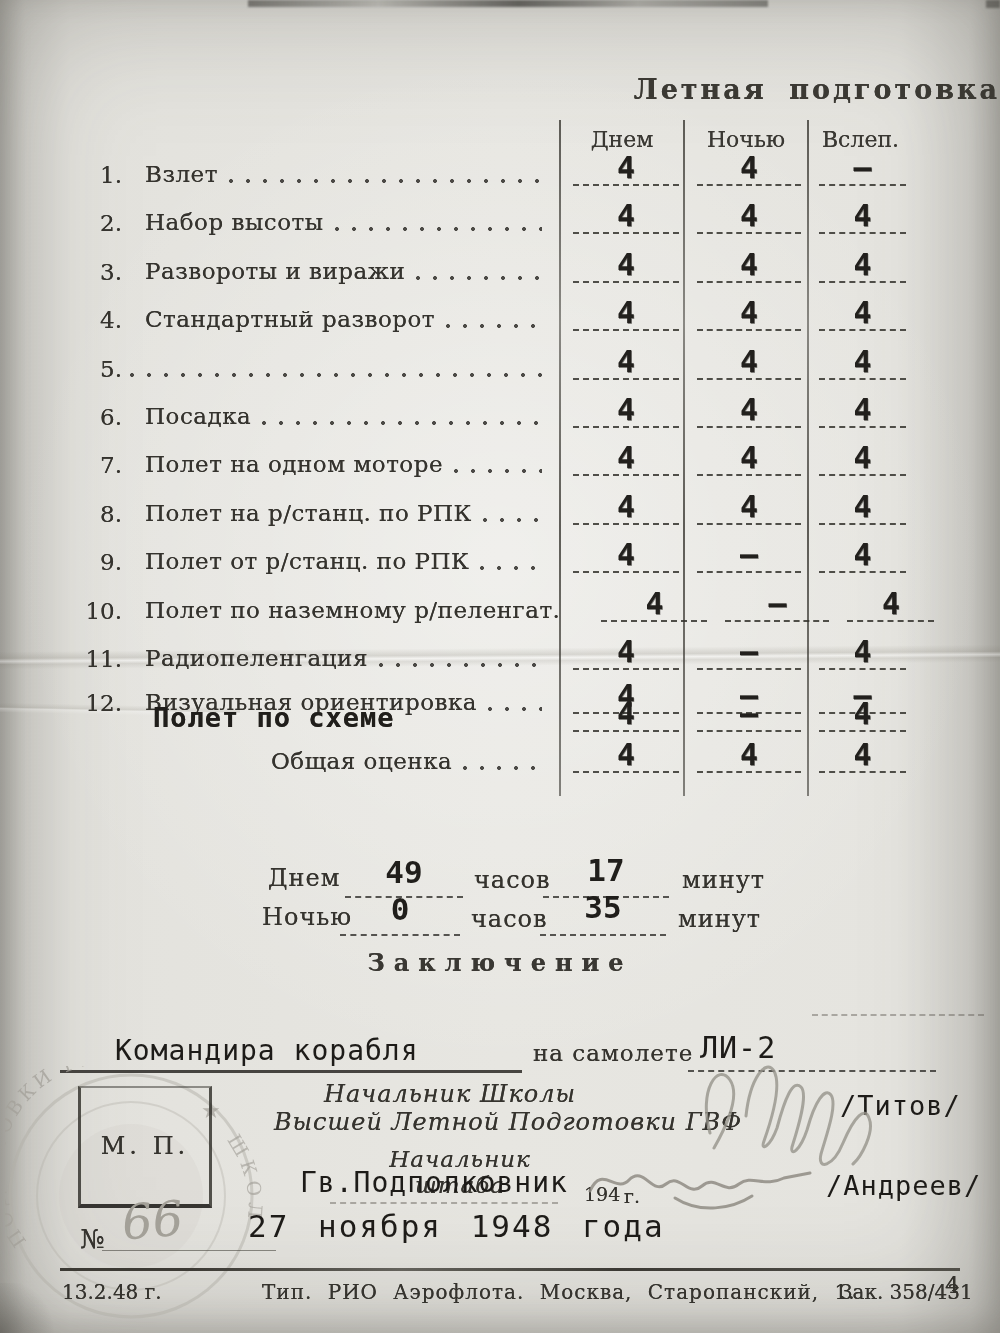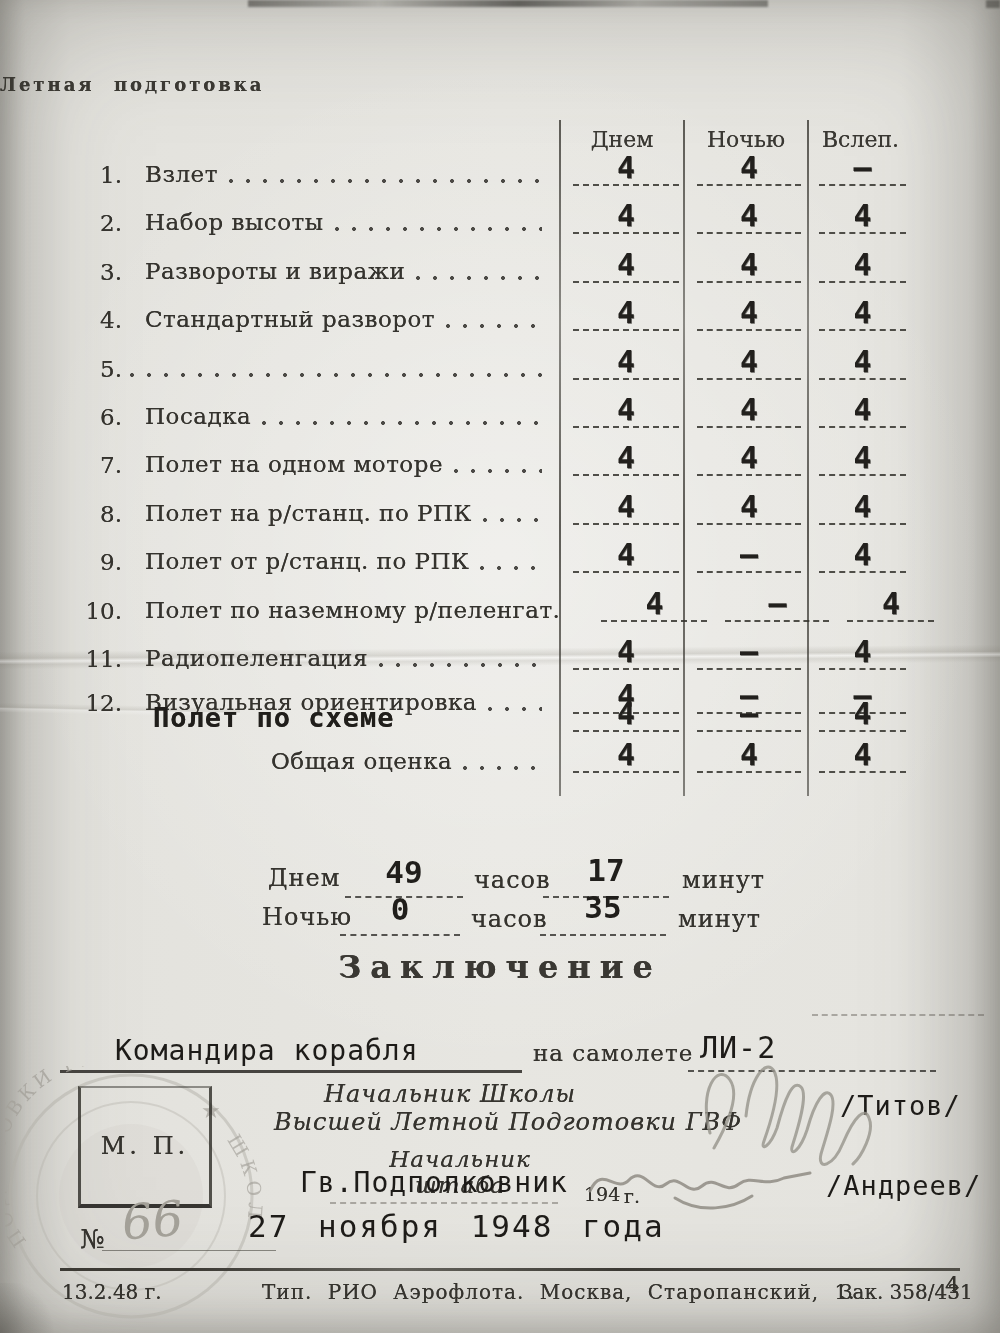--- a/index.html
+++ b/index.html
@@ -17,22 +17,22 @@
   .top-smudge{position:absolute;top:0;left:248px;width:520px;height:7px;filter:blur(1px);
     background:linear-gradient(90deg,rgba(35,34,30,.5),rgba(35,34,30,.12) 25%,rgba(35,34,30,.62) 52%,rgba(35,34,30,.2) 75%,rgba(35,34,30,.45));}
   .corner-mark{position:absolute;top:0;right:0;width:14px;height:8px;background:rgba(40,38,34,.45);filter:blur(1px);}
   .crease{position:absolute;top:648px;left:0;width:100%;height:18px;transform:rotate(-.4deg);
     background:linear-gradient(180deg,transparent,rgba(120,116,105,.20) 38%,rgba(255,255,255,.34) 55%,rgba(120,116,105,.14) 72%,transparent);}
   .crease2{position:absolute;top:705px;left:0;width:240px;height:10px;transform:rotate(1.2deg);
     background:linear-gradient(180deg,transparent,rgba(120,116,105,.16) 45%,rgba(255,255,255,.25) 60%,transparent);}
   .bottom-smear{position:absolute;left:0;bottom:0;width:60px;height:50px;
     background:radial-gradient(circle at 0 100%,rgba(60,58,52,.4),transparent 70%);}
   
-  .title{position:absolute;top:74px;left:0;width:100%;text-align:left;
-    font-size:18px;font-weight:bold;letter-spacing:3px;word-spacing:10px;color:#3b3933;}
+  .title{position:absolute;top:74px;left:0;width:100%;text-align:right;
+    font-size:27px;font-weight:bold;letter-spacing:3px;word-spacing:10px;color:#3b3933;}
   
   .vline{position:absolute;top:120px;height:676px;width:2px;
     background:linear-gradient(180deg,rgba(58,56,50,.8),rgba(58,56,50,.55) 30%,rgba(58,56,50,.8) 60%,rgba(58,56,50,.6));}
   .colhead{position:absolute;top:127px;text-align:center;font-size:22px;color:#3a3833;}
   .trow{position:absolute;left:85px;width:830px;height:40px;display:flex;align-items:flex-end;}
   .rnum{flex:0 0 44px;text-align:right;padding-right:7px;font-size:23px;box-sizing:border-box;}
   .rlabel{font-size:23px;letter-spacing:.5px;white-space:nowrap;padding-right:10px;padding-bottom:1px;margin-left:16px;}
   .rlabel.typed,.typed{font-family:"DejaVu Sans Mono",monospace;font-weight:bold;color:#201e1b;letter-spacing:1px;}
   .rleader{flex:1 1 0;min-width:0;height:12px;margin:0 22px 3px 0;
     background-image:radial-gradient(circle at 3px 8px, rgba(48,46,42,.85) 1.8px, transparent 2.2px);
@@ -48,21 +48,21 @@
   
   .tt-head{position:absolute;top:816px;left:0;width:100%;text-align:center;
     font-size:23px;letter-spacing:1px;word-spacing:12px;}
   .abs{position:absolute;}
   .lbl{font-size:24px;letter-spacing:1px;}
   .tval{font-family:"DejaVu Sans Mono",monospace;font-weight:bold;font-size:31px;color:#201e1b;text-align:center;}
   .uline{border-bottom:2.5px solid rgba(48,46,42,.8);}
   .uline.dashy{border-bottom-style:dashed;}
   
   .concl-head{position:absolute;top:948px;left:0;width:100%;text-align:center;
-    font-size:32px;letter-spacing:9px;font-weight:bold;color:#3a3833;}
+    font-size:24px;letter-spacing:9px;font-weight:bold;color:#3a3833;}
   .statement{position:absolute;top:996px;left:85px;font-size:23px;letter-spacing:.6px;word-spacing:9px;}
   .faintline{border-bottom:2px dashed rgba(95,92,85,.45);}
   .bigtyped{font-family:"DejaVu Sans Mono",monospace;font-weight:normal;color:#1d1b18;letter-spacing:1px;}
   .ital{font-style:italic;font-size:24px;letter-spacing:1px;text-align:center;}
   
   .stampsvg{position:absolute;left:5px;top:1066px;}
   .mp-box{position:absolute;left:78px;top:1086px;width:128px;height:116px;
     display:flex;align-items:center;justify-content:center;
     border-top:2px solid rgba(70,68,62,.55);
     border-left:3px solid rgba(45,43,38,.8);

